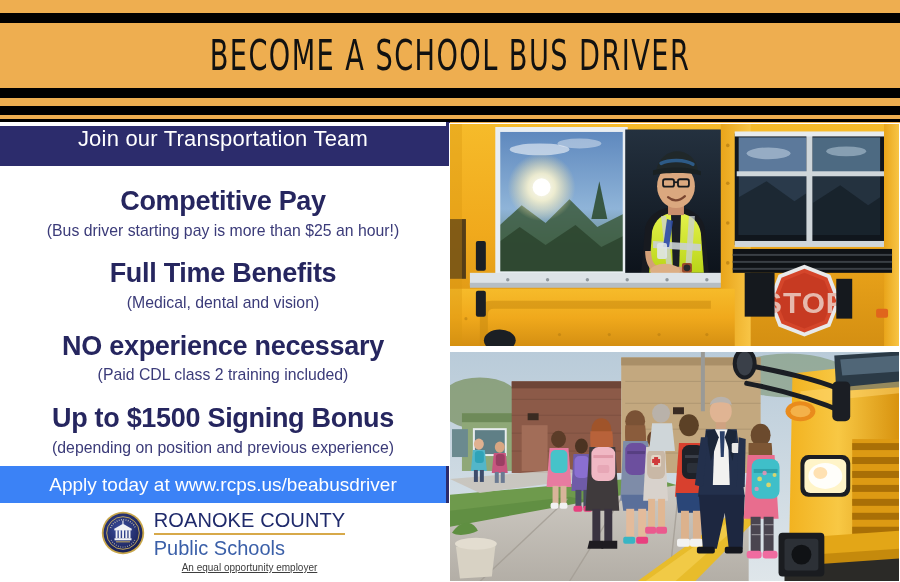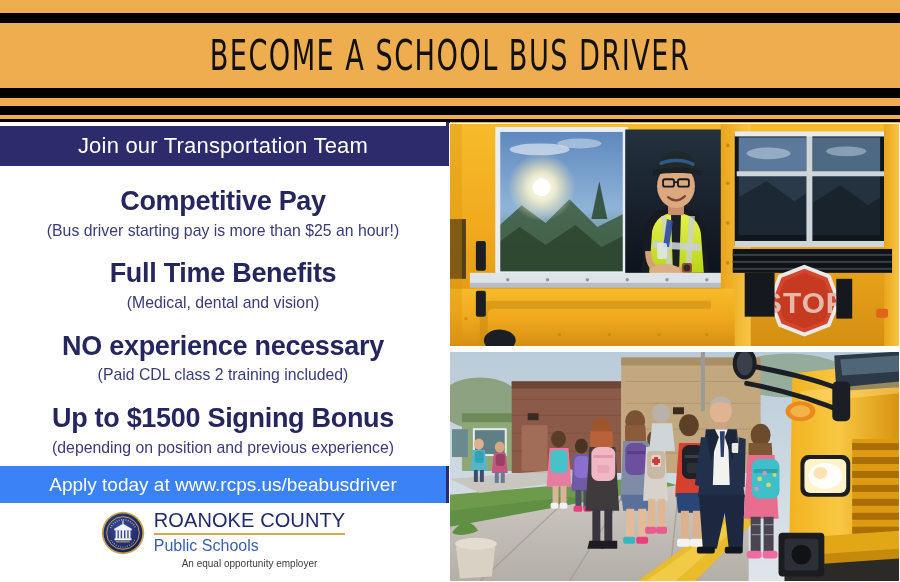--- a/index.html
+++ b/index.html
@@ -72,21 +72,21 @@
   }
 
   .join-banner {
     position: absolute;
     left: 0;
     top: 4px;
     width: 446px;
     height: 40px;
     background: #2c2c6c;
     display: flex;
-    align-items: center;
+    align-items: flex-start;
     justify-content: center;
   }
   .join-banner span {
     color: #ffffff;
     font-size: 22px;
     font-weight: 400;
     letter-spacing: 0.2px;
     white-space: nowrap;
   }
 
@@ -166,32 +166,33 @@
     white-space: nowrap;
   }
   .logo-rule {
     height: 2px;
     background: #d7a94a;
     margin: 2px 0 2px 0;
     width: 100%;
   }
   .logo-line2 {
     color: #3a5fa8;
-    font-size: 16px;
+    font-size: 20px;
     font-weight: 400;
     line-height: 1.1;
     white-space: nowrap;
   }
   .logo-line3 {
     color: #3d3d3d;
     font-size: 10px;
     font-weight: 400;
     margin-top: 3px;
     text-align: center;
     white-space: nowrap;
+    text-decoration: underline;
   }
 
   
   .photo {
     position: absolute;
     overflow: hidden;
     background: #0a0a12;
     border: 1px solid #ffffff;
     box-sizing: border-box;
   }

